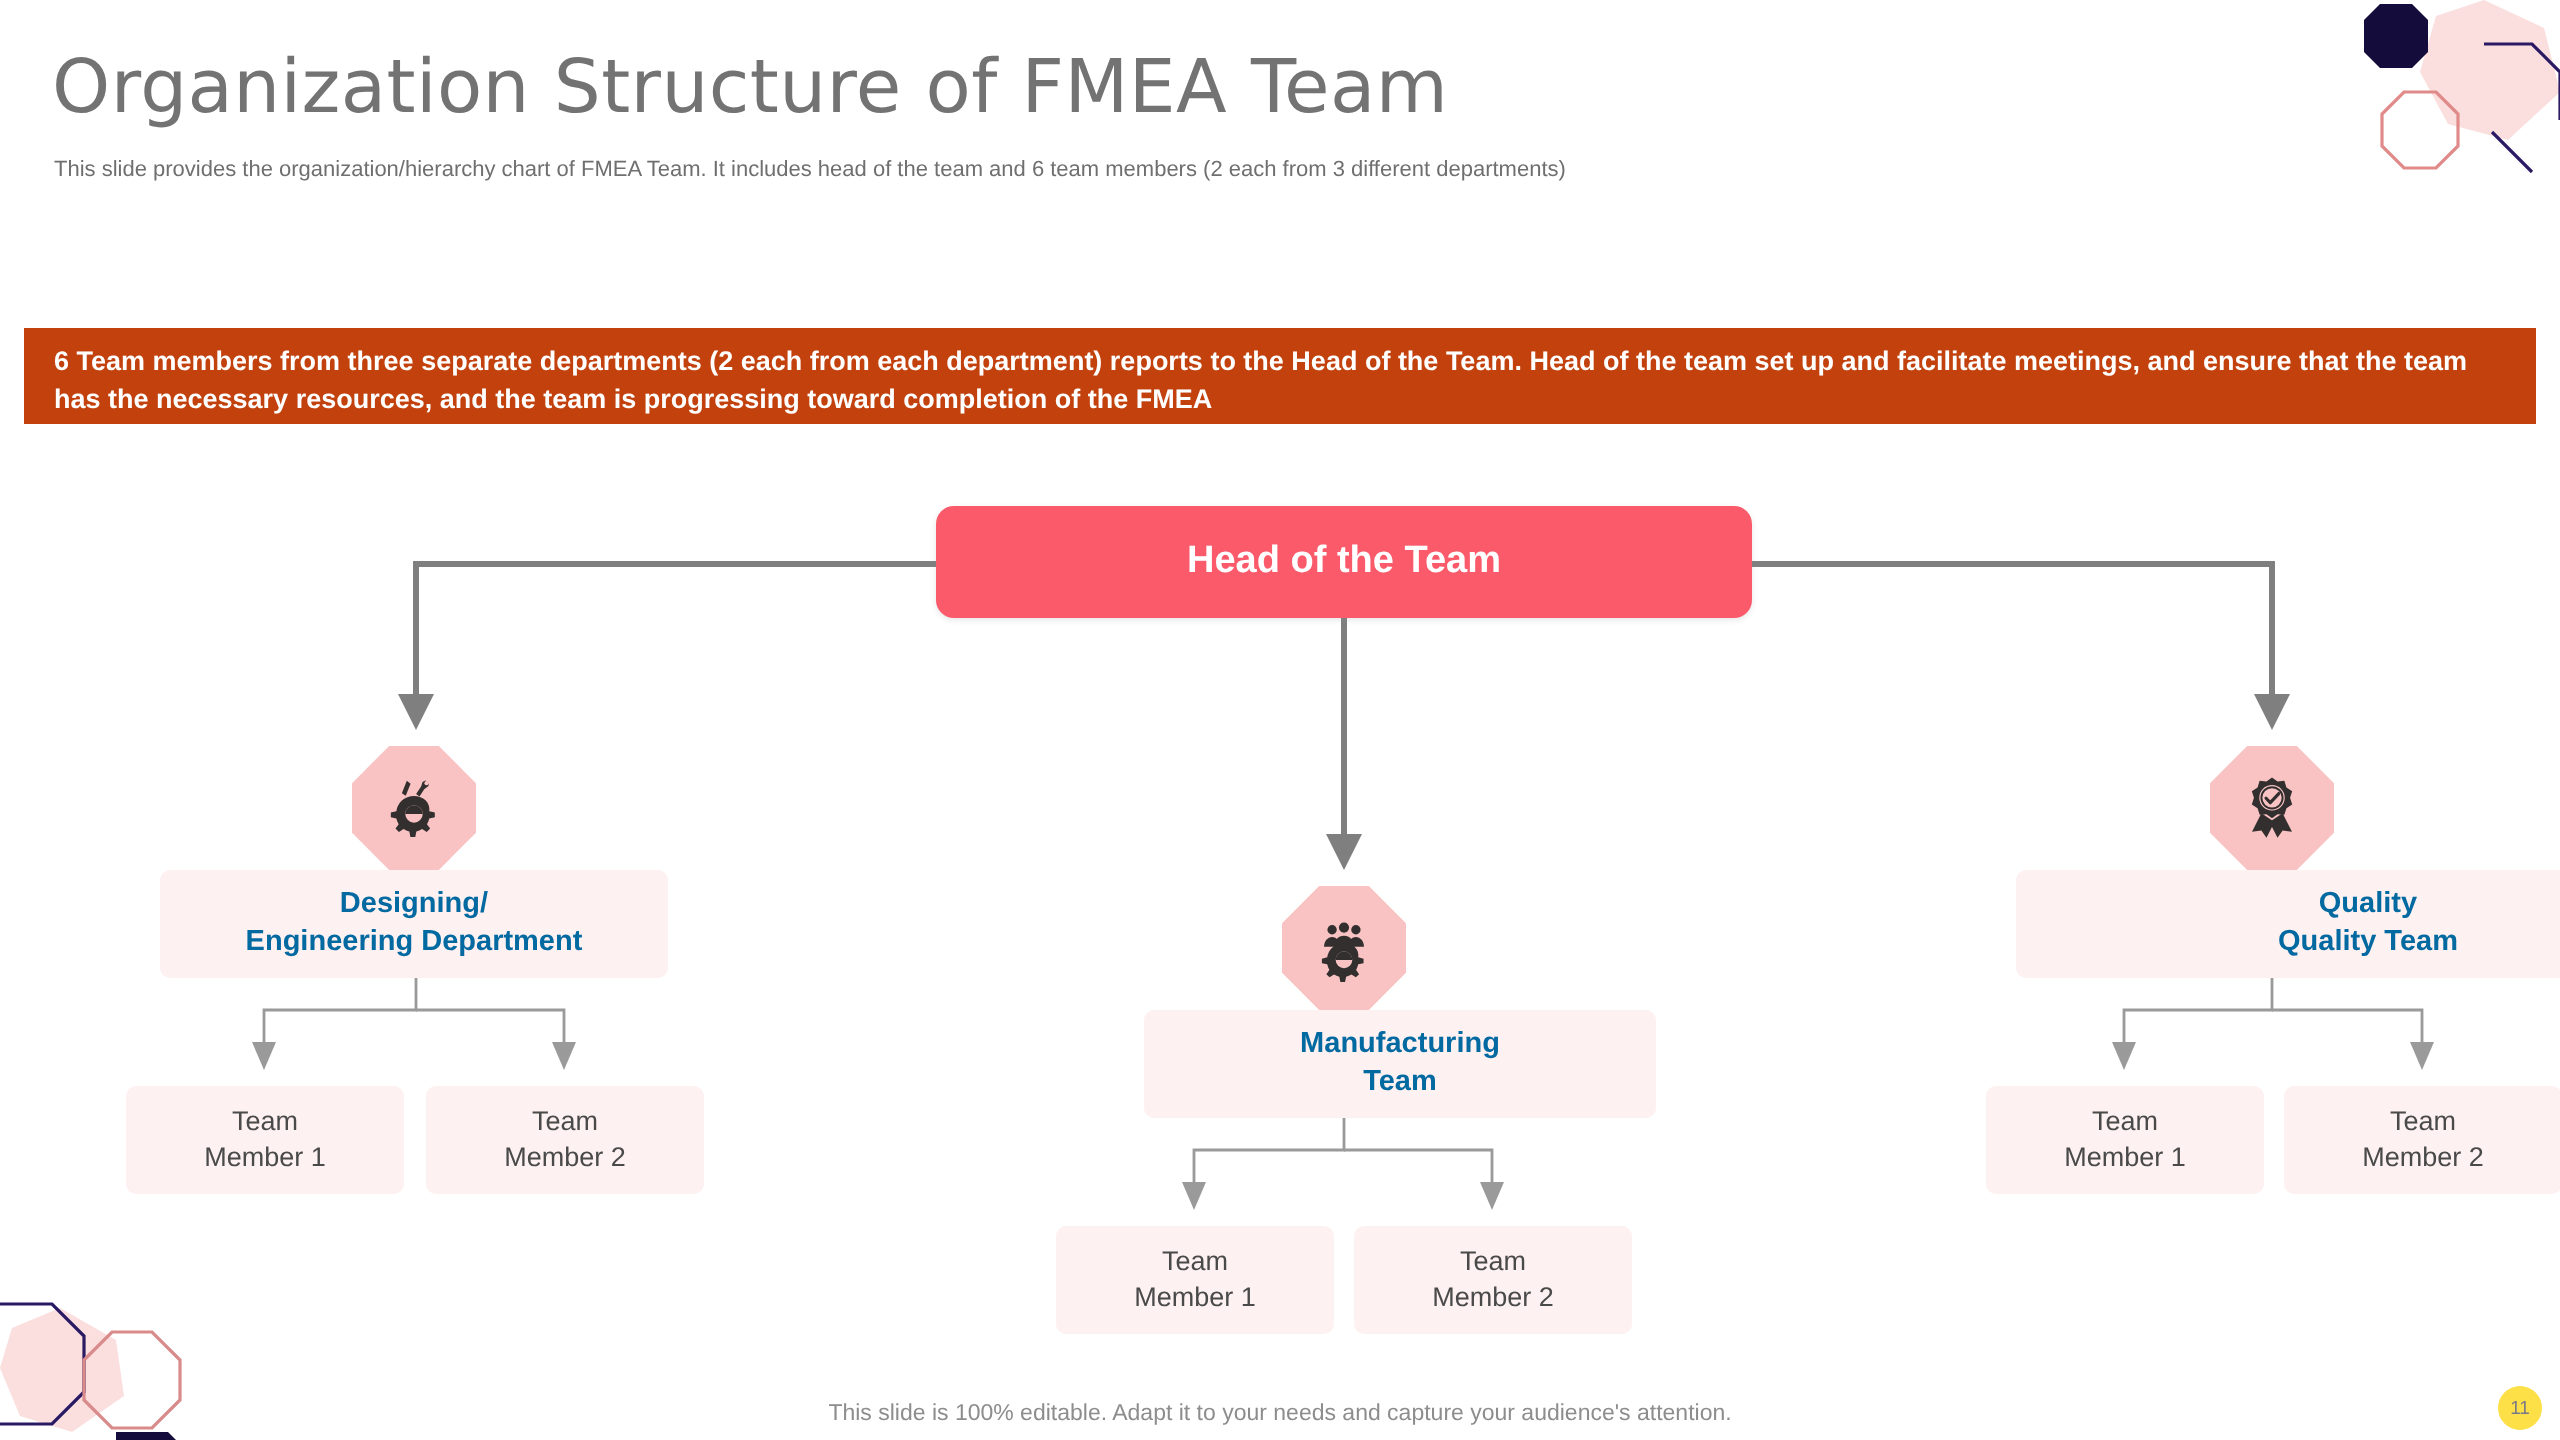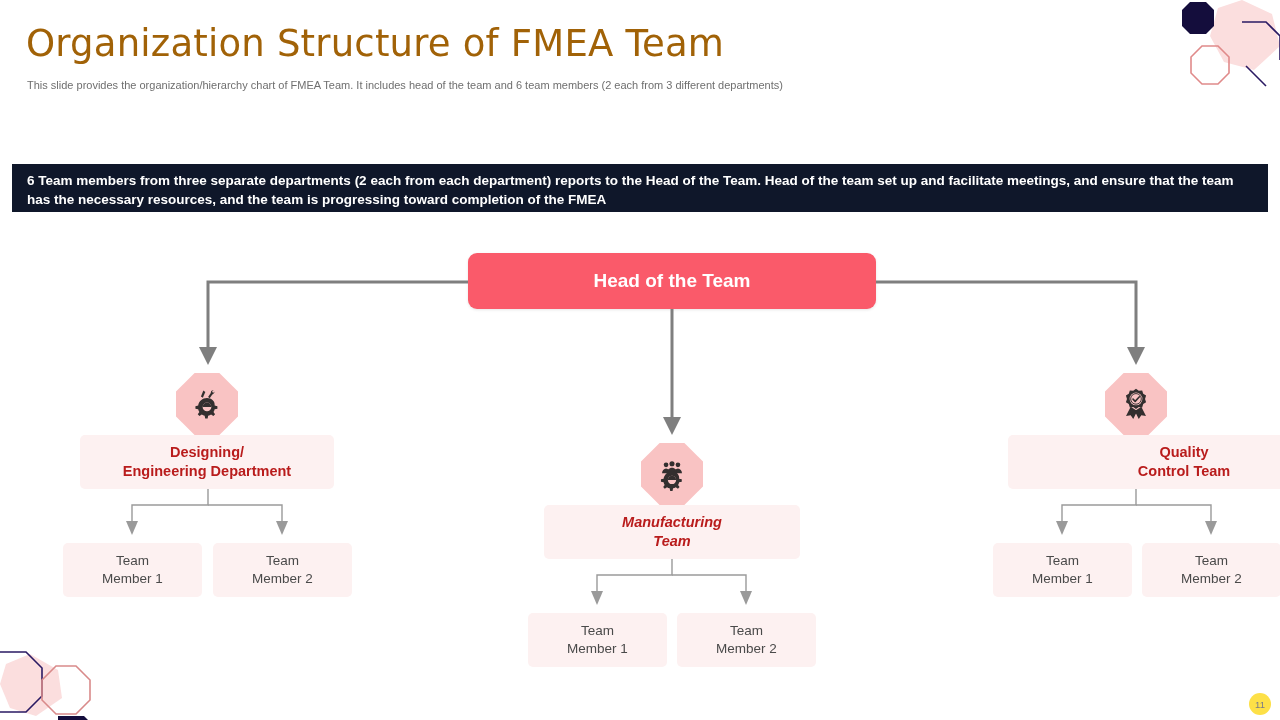--- a/index.html
+++ b/index.html
@@ -12,35 +12,35 @@
   .slide{position:relative;width:1280px;height:720px;}
 
   
   .deco{position:absolute;pointer-events:none;}
   #deco-tr{top:0;right:0;width:100px;height:90px;}
   #deco-bl{bottom:0;left:0;width:110px;height:70px;}
 
   
   .title{
     position:absolute;left:26px;top:22px;
-    font-size:37px;font-weight:400;color:#a16207;
+    font-size:37px;font-weight:400;color:#737373;
     letter-spacing:.2px;white-space:nowrap;
     font-family:"DejaVu Sans", sans-serif;
   }
   .subtitle{
     position:absolute;left:27px;top:79px;
     font-size:11px;color:#6f6f6f;white-space:nowrap;
   }
   .teamsize{
     position:absolute;left:27px;top:134px;
     font-size:17px;font-weight:bold;color:#3a3a3a;white-space:nowrap;
   }
   .banner{
     position:absolute;left:12px;top:164px;width:1256px;height:48px;
-    background:#0f172a;color:#ffffff;
+    background:#c2410c;color:#ffffff;
     font-size:13.5px;font-weight:bold;line-height:19px;
     padding:7px 14px 0 15px;box-sizing:border-box;
   }
 
   
   .chart{position:absolute;left:0;top:225px;width:1255px;height:460px;margin-left:32px;}
 
   .head-box{
     position:absolute;left:436px;top:28px;width:408px;height:56px;
     background:#fa5a6a;border-radius:9px;
@@ -56,21 +56,21 @@
     display:flex;align-items:center;justify-content:center;
     z-index:3;
   }
   .octa svg{width:34px;height:34px;display:block;}
 
   .dept-box{
     position:absolute;height:54px;
     background:#fdf1f1;border-radius:5px;
     display:flex;align-items:center;justify-content:center;
     text-align:center;line-height:19px;
-    font-size:14.5px;font-weight:bold;color:#b91c1c;
+    font-size:14.5px;font-weight:bold;color:#0369a1;
     z-index:2;
   }
   .member-box{
     position:absolute;width:139px;height:54px;
     background:#fdf1f1;border-radius:5px;
     display:flex;align-items:center;justify-content:center;
     text-align:center;line-height:18px;
     font-size:13.5px;font-weight:400;color:#4a4a4a;
   }
 
@@ -196,21 +196,21 @@
         <circle cx="16" cy="6.4" r="2.4"></circle>
         <circle cx="21.6" cy="7.4" r="2.2"></circle>
         <path d="M6.6 15.4 c0-2.6 1.7-4.6 3.8-4.6 2.1 0 3.8 2.0 3.8 4.6 z"></path>
         <path d="M17.8 15.4 c0-2.6 1.7-4.6 3.8-4.6 2.1 0 3.8 2.0 3.8 4.6 z"></path>
         <path d="M11.2 15.4 c0-2.9 2.1-5.2 4.8-5.2 2.7 0 4.8 2.3 4.8 5.2 z"></path>
         <path d="M16 13.6 c-4.1 0-7.4 3.0-7.9 6.8 l-2.5 0.6 0 2.2 2.5 0.5 c0.2 0.9 0.5 1.8 1.0 2.6 l-1.4 2.0 1.5 1.5 2.1-1.3 c0.8 0.5 1.6 0.8 2.5 1.0 l0.5 2.5 2.2 0 0.5-2.5 c0.9-0.2 1.7-0.5 2.5-1.0 l2.1 1.3 1.5-1.5 -1.4-2.0 c0.5-0.8 0.8-1.7 1.0-2.6 l2.5-0.5 0-2.2 -2.5-0.6 C23.4 16.6 20.1 13.6 16 13.6 Z"></path>
         <circle cx="16" cy="21.6" r="3.9" fill="#f9c3c3"></circle>
         <path d="M12.1 21.6 a3.9 3.9 0 0 1 7.8 0 Z" fill="#332f2f"></path>
       </svg>
     </div>
-    <div class="dept-box" style="left:512px;top:280px;width:256px;font-style:italic;">
+    <div class="dept-box" style="left:540px;top:280px;width:256px;">
       <span>
         <span>Manufacturing</span><br>
         <span>Team</span>
       </span>
     </div>
     <div class="member-box" style="left:496px;top:388px;">
       <span>
         <span>Team</span><br>
         <span>Member 1</span>
       </span>
@@ -228,33 +228,34 @@
         <path d="M21.0 18.5 L25.4 27.2 L21.0 26.6 L18.6 30.0 L14.8 22.6 Z"></path>
         <path d="M16 1.6 l2.6 1.9 3.2-0.3 1.0 3.1 2.7 1.8 -1.0 3.1 1.0 3.1 -2.7 1.8 -1.0 3.1 -3.2-0.3 -2.6 1.9 -2.6-1.9 -3.2 0.3 -1.0-3.1 -2.7-1.8 1.0-3.1 -1.0-3.1 2.7-1.8 1.0-3.1 3.2 0.3 Z"></path>
         <circle cx="16" cy="11.2" r="6.0" fill="#f9c3c3"></circle>
         <circle cx="16" cy="11.2" r="5.0" fill="none" stroke="#332f2f" stroke-width="0.9"></circle>
         <path d="M13.2 11.4 l2.0 2.1 4.0-4.3" fill="none" stroke="#332f2f" stroke-width="1.5" stroke-linecap="round" stroke-linejoin="round"></path>
       </svg>
     </div>
     <div class="dept-box" style="left:976px;top:210px;width:256px;padding-left:48px;">
       <span>
         <span>Quality</span><br>
-        <span>Control Team</span>
+        <span>Quality Team</span>
       </span>
     </div>
     <div class="member-box" style="left:961px;top:318px;">
       <span>
         <span>Team</span><br>
         <span>Member 1</span>
       </span>
     </div>
     <div class="member-box" style="left:1110px;top:318px;">
       <span>
         <span>Team</span><br>
         <span>Member 2</span>
       </span>
     </div>
 
   </div>
 
+  <div class="footer">This slide is 100% editable. Adapt it to your needs and capture your audience's attention.</div>
   <div class="pagenum">11</div>
 
 </div>
 
 </body></html>

